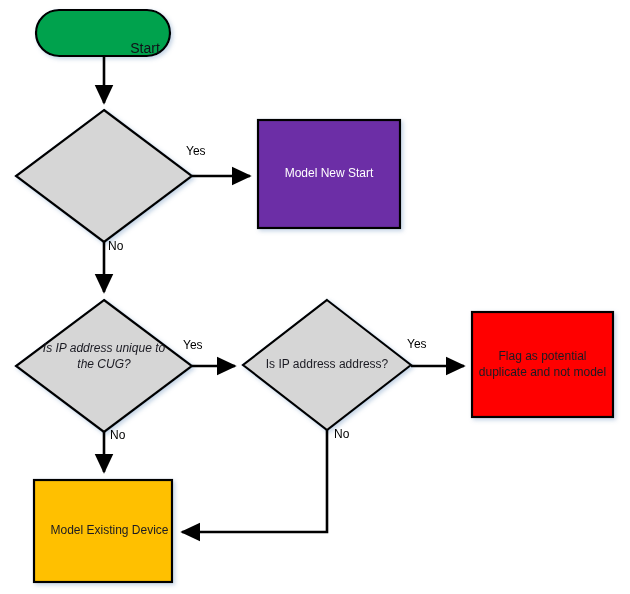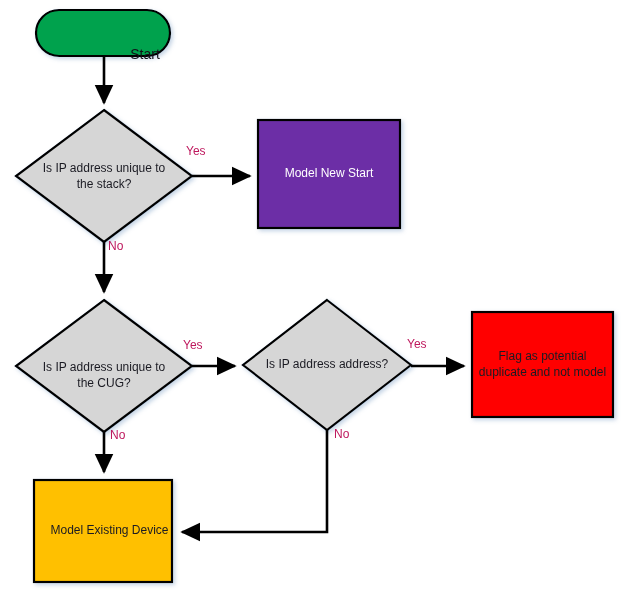--- a/index.html
+++ b/index.html
@@ -39,21 +39,21 @@
   .label-start {
     font-size: 14px;
     color: #111118;
   }
   .label-on-dark {
     color: #ffffff;
   }
   .edge-label {
     position: absolute;
     font-size: 12px;
-    color: #be185d;
+    color: #000000;
     line-height: 1;
   }
 </style>
 </head>
 <body>
 
 <div id="canvas">
 
   <svg id="flow-svg" viewBox="0 0 630 594">
     <defs>
@@ -97,27 +97,26 @@
       <path d="M104,56 L104,103" marker-end="url(#arrow)"></path>
       <path d="M192,176 L250,176" marker-end="url(#arrow)"></path>
       <path d="M104,242 L104,292" marker-end="url(#arrow)"></path>
       <path d="M192,366 L235,366" marker-end="url(#arrow)"></path>
       <path d="M104,432 L104,472" marker-end="url(#arrow)"></path>
       <path d="M411,366 L464,366" marker-end="url(#arrow)"></path>
       <path d="M327,430 L327,532 L182,532" marker-end="url(#arrow)"></path>
     </g>
   </svg>
 
-  <div class="node-label label-start" style="left:36px; top:28px; width:134px; height:52px;padding-left:42px;">Start</div>
+  <div class="node-label label-start" style="left:36px; top:22px; width:134px; height:52px;padding-left:42px;">Start</div>
 
-  <div class="node-label" style="left:34px; top:146px; width:140px; height:62px;">Is IP address unique to the stack?</div>
 
   <div class="node-label label-on-dark" style="left:258px; top:120px; width:142px; height:108px;">Model New Start</div>
 
-  <div class="node-label" style="left:34px; top:345px; width:140px; height:62px;">Is IP address unique to the CUG?</div>
+  <div class="node-label" style="left:34px; top:326px; width:140px; height:62px;font-style:italic;">Is IP address unique to the CUG?</div>
 
   <div class="node-label" style="left:259px; top:342px; width:136px; height:46px;">Is IP address address?</div>
 
   <div class="node-label" style="left:476px; top:312px; width:133px; height:105px;">Flag as potential duplicate and not model</div>
 
   <div class="node-label" style="left:34px; top:480px; width:151px; height:102px;">Model Existing Device</div>
 
   <div class="edge-label" style="left:186px; top:145px;">Yes</div>
 
   <div class="edge-label" style="left:108px; top:240px;">No</div>

